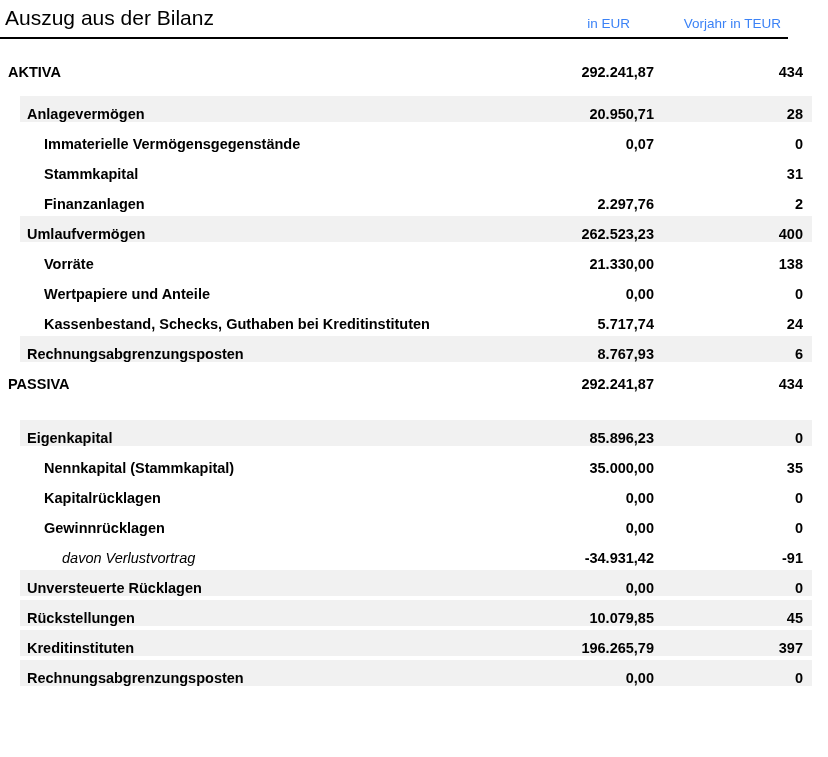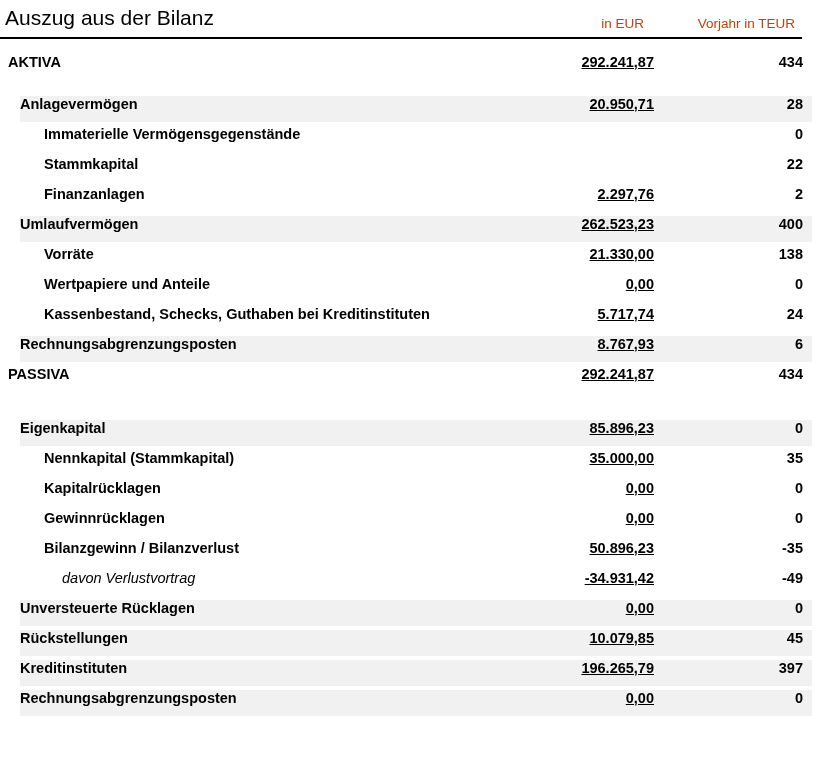--- a/index.html
+++ b/index.html
@@ -4,48 +4,48 @@
 <style>
   html,body{margin:0;padding:0;background:#fff;}
   body{
     width:828px;height:757px;
     font-family:"Liberation Sans","DejaVu Sans",sans-serif;
     color:#000;overflow:hidden;
   }
   
   .report-header{
     display:flex;align-items:flex-end;justify-content:space-between;
-    margin:0 26px 0 0;
+    margin:0 40px 0 0;
     padding:5px 0 6px 5px;
     border-bottom:2px solid #000;
   }
   .report-title{
     font-size:21px;line-height:26px;font-weight:400;letter-spacing:0;
   }
   .header-cols{display:flex;align-items:flex-end;}
-  .hcol{font-size:13.5px;font-weight:400;color:#c2410c;text-align:right;box-sizing:border-box;}
+  .hcol{font-size:13.5px;font-weight:400;color:#3b82f6;text-align:right;box-sizing:border-box;}
   .hcol-eur{width:200px;padding-right:9px;}
   .hcol-teur{width:149px;padding-right:7px;}
   
   .rows{padding-right:16px;margin-top:13px;}
   .row{
     height:30px;box-sizing:border-box;
     padding:2px 0 2px 20px;
-    display:flex;align-items:flex-start;
+    display:flex;align-items:flex-end;
     font-size:14.5px;font-weight:700;
   }
   .row.shaded{background:#f1f1f1;background-clip:content-box;}
   .row.section{padding-left:8px;}
   .row.gap12{margin-top:12px;}
   .row.gap14{margin-top:24px;}
   .lbl{flex:1;white-space:nowrap;overflow:hidden;}
-  .row.lvl1 .lbl{}
+  .row.lvl1 .lbl{padding-left:7px;}
   .row.lvl2 .lbl{padding-left:24px;}
   .row.lvl3 .lbl{padding-left:42px;font-weight:400;font-style:italic;}
-  .col-eur{width:200px;text-align:right;box-sizing:border-box;padding-right:9px;white-space:nowrap;text-decoration:underline;}
+  .col-eur{width:200px;text-align:right;box-sizing:border-box;padding-right:9px;white-space:nowrap;}
   .col-teur{width:149px;text-align:right;box-sizing:border-box;padding-right:9px;white-space:nowrap;}
 </style>
 </head>
 <body>
 
 <div class="report-header">
   <div class="report-title">Auszug aus der Bilanz</div>
   <div class="header-cols">
     <div class="hcol hcol-eur">in EUR</div>
     <div class="hcol hcol-teur">Vorjahr in TEUR</div>
@@ -58,25 +58,26 @@
       <span class="col-eur">292.241,87</span>
       <span class="col-teur">434</span>
     </div>
     <div class="row lvl1 shaded gap12">
       <span class="lbl">Anlagevermögen</span>
       <span class="col-eur">20.950,71</span>
       <span class="col-teur">28</span>
     </div>
     <div class="row lvl2">
       <span class="lbl">Immaterielle Vermögensgegenstände</span>
+      <span class="col-eur">0,07</span>
       <span class="col-teur">0</span>
     </div>
     <div class="row lvl2">
       <span class="lbl">Stammkapital</span>
-      <span class="col-teur">22</span>
+      <span class="col-teur">31</span>
     </div>
     <div class="row lvl2">
       <span class="lbl">Finanzanlagen</span>
       <span class="col-eur">2.297,76</span>
       <span class="col-teur">2</span>
     </div>
     <div class="row lvl1 shaded">
       <span class="lbl">Umlaufvermögen</span>
       <span class="col-eur">262.523,23</span>
       <span class="col-teur">400</span>
@@ -119,29 +120,24 @@
     <div class="row lvl2">
       <span class="lbl">Kapitalrücklagen</span>
       <span class="col-eur">0,00</span>
       <span class="col-teur">0</span>
     </div>
     <div class="row lvl2">
       <span class="lbl">Gewinnrücklagen</span>
       <span class="col-eur">0,00</span>
       <span class="col-teur">0</span>
     </div>
-    <div class="row lvl2">
-      <span class="lbl">Bilanzgewinn / Bilanzverlust</span>
-      <span class="col-eur">50.896,23</span>
-      <span class="col-teur">-35</span>
-    </div>
     <div class="row lvl3">
       <span class="lbl">davon Verlustvortrag</span>
       <span class="col-eur">-34.931,42</span>
-      <span class="col-teur">-49</span>
+      <span class="col-teur">-91</span>
     </div>
     <div class="row lvl1 shaded">
       <span class="lbl">Unversteuerte Rücklagen</span>
       <span class="col-eur">0,00</span>
       <span class="col-teur">0</span>
     </div>
     <div class="row lvl1 shaded">
       <span class="lbl">Rückstellungen</span>
       <span class="col-eur">10.079,85</span>
       <span class="col-teur">45</span>

